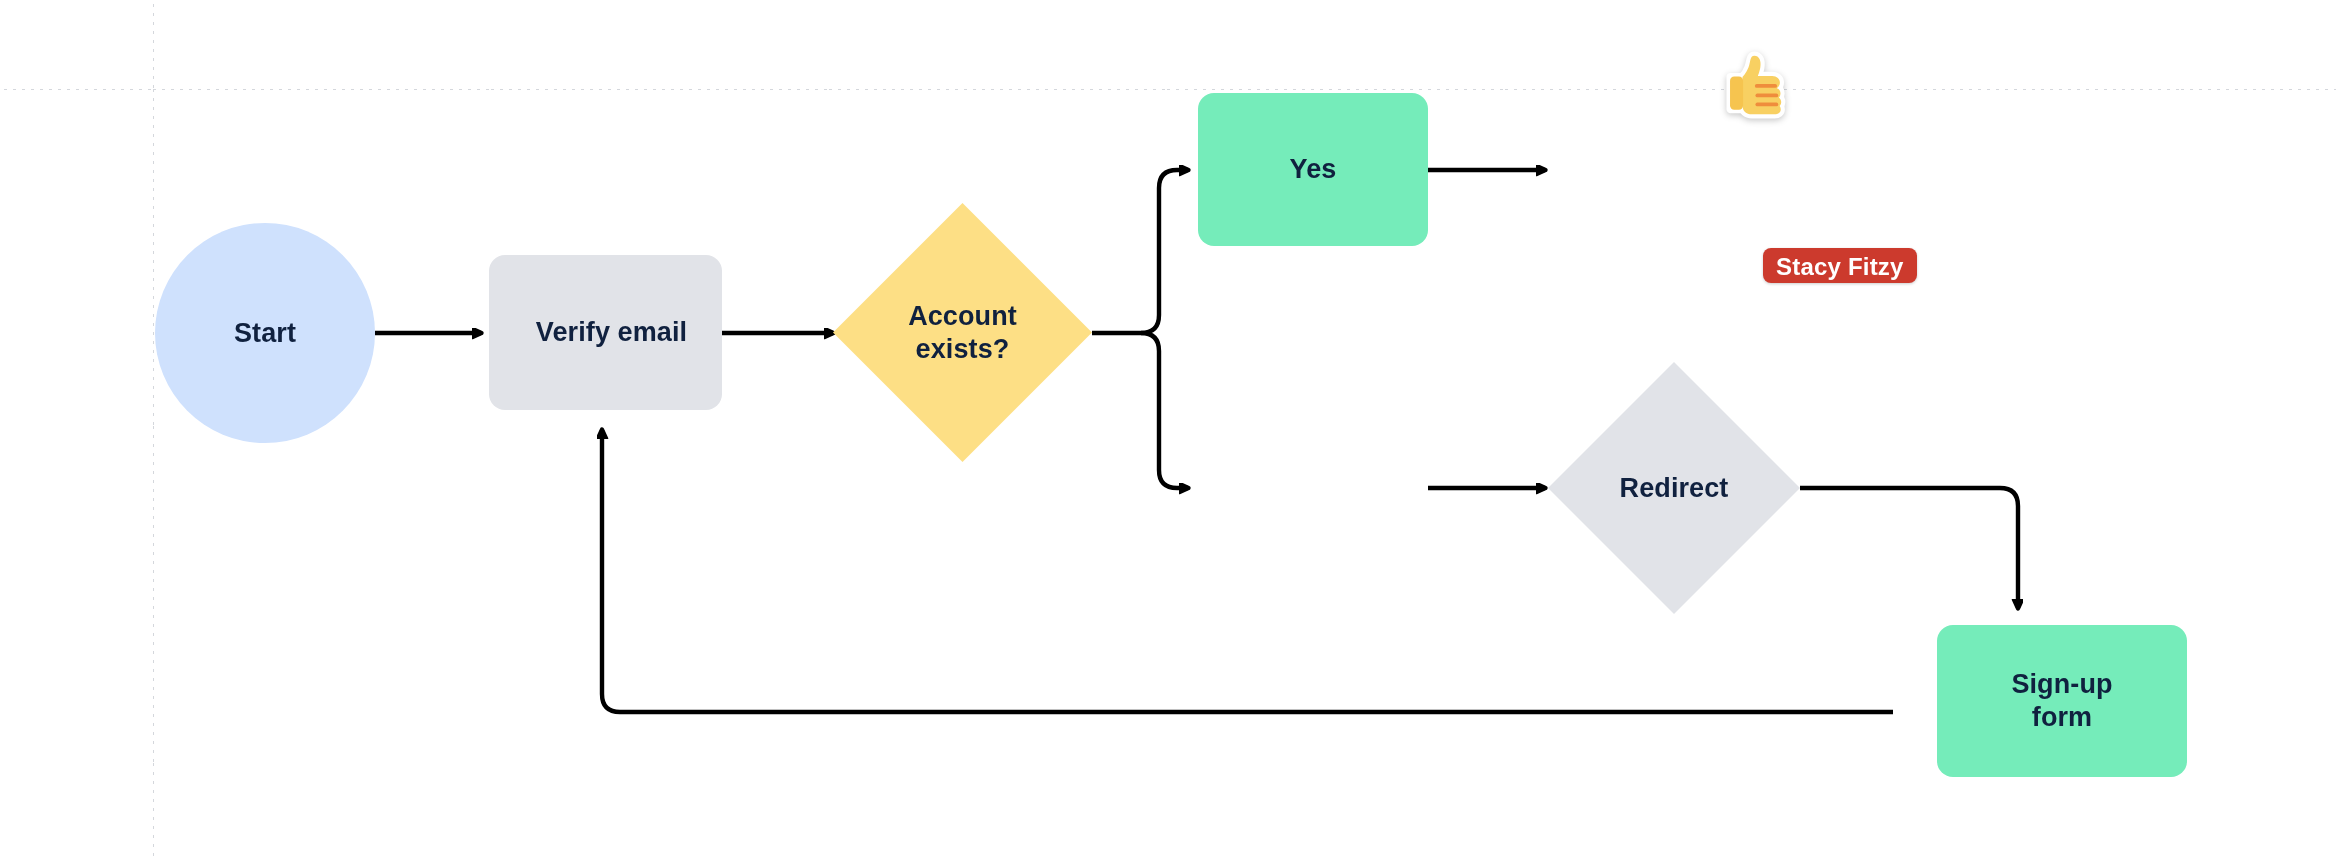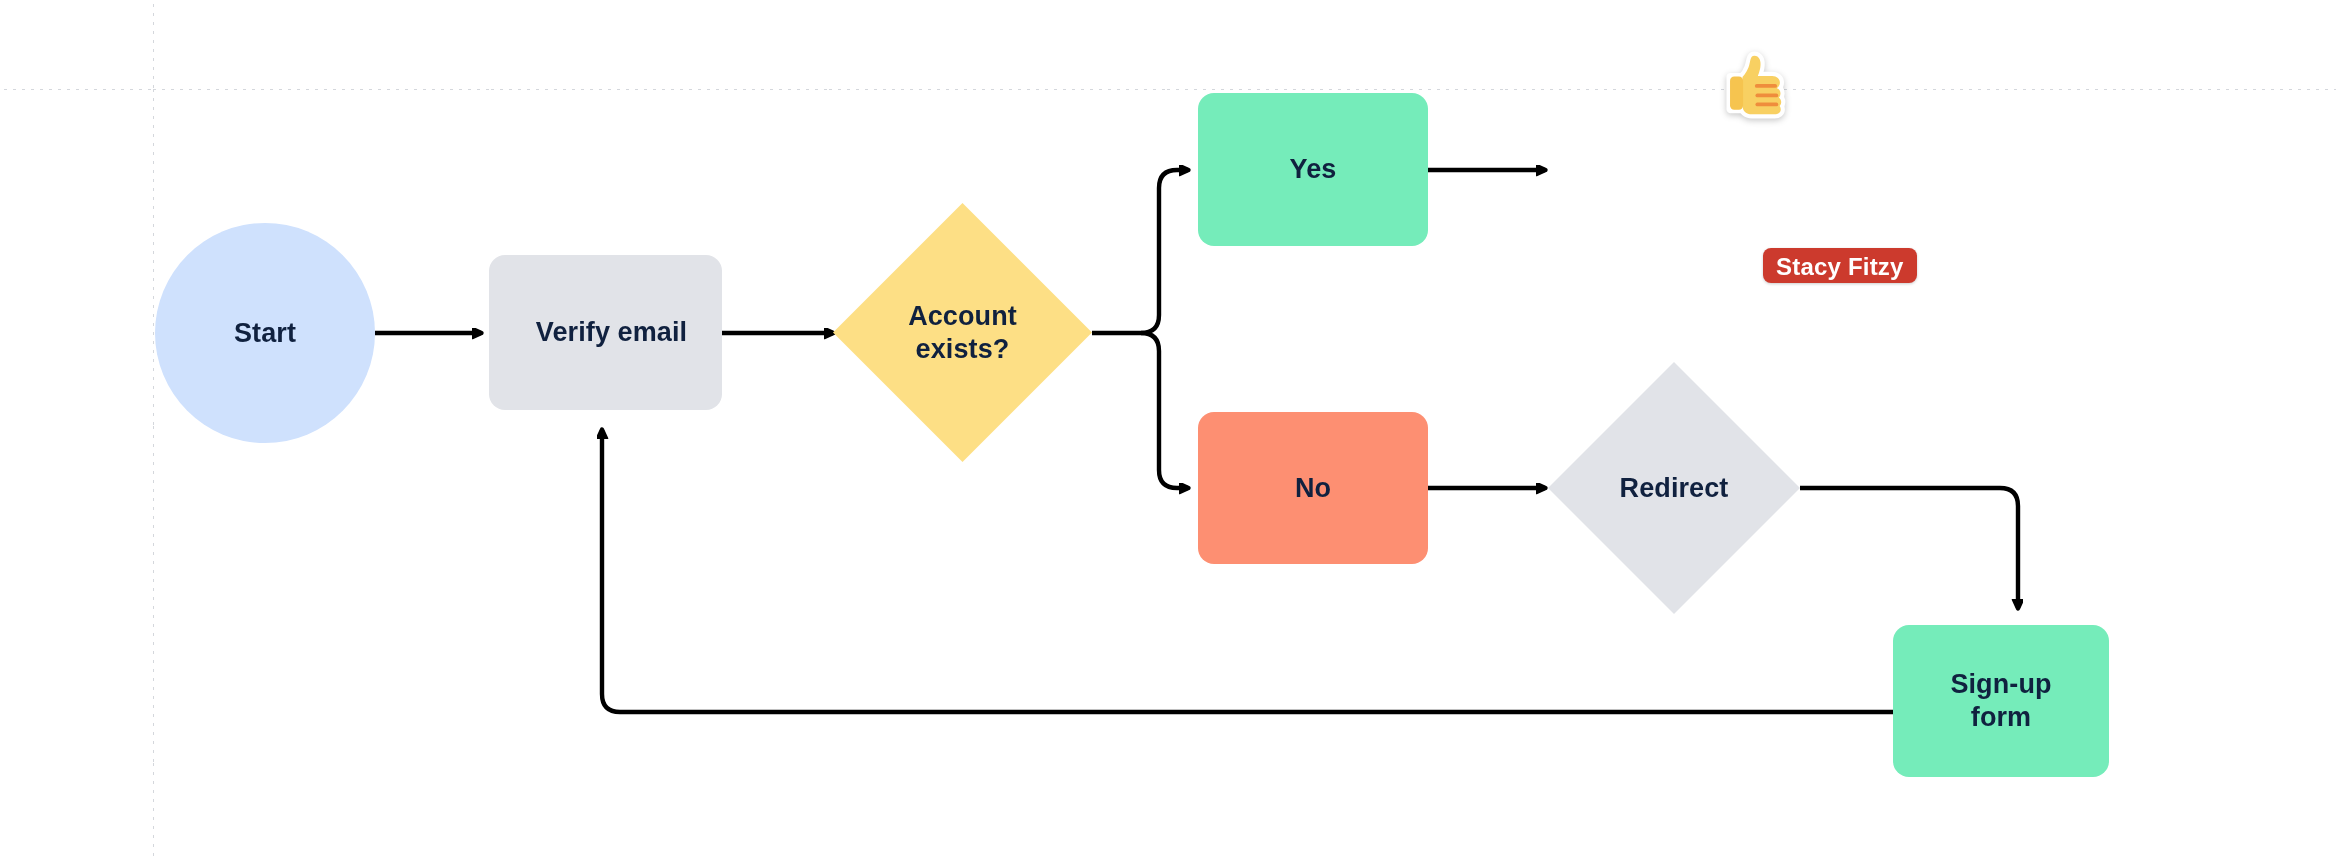--- a/index.html
+++ b/index.html
@@ -162,30 +162,27 @@
     <div class="diamond-fill" style="background:#fddf85;"></div>
     <span class="node-label diamond-label">Account
 exists?</span>
   </div>
 
   <div class="node shape-rect" style="left:1198px; top:93px; width:230px; height:153px; background:#75ecba;">
     <span class="node-label">Yes</span>
   </div>
 
 
-  <div class="node shape-rect" style="left:1198px; top:412px; width:230px; height:152px; background:#fd8f72;">
-    <span class="node-label">No</span>
-  </div>
 
   <div class="node shape-diamond-wrap" style="left:1548px; top:362px; width:252px; height:252px;">
     <div class="diamond-fill" style="background:#e1e3e8;"></div>
     <span class="node-label diamond-label">Redirect</span>
   </div>
 
-  <div class="node shape-rect" style="left:1893px; top:625px; width:216px; height:152px; background:#75ecba;">
+  <div class="node shape-rect" style="left:1937px; top:625px; width:250px; height:152px; background:#75ecba;">
     <span class="node-label">Sign-up
 form</span>
   </div>
 
   <div id="emoji-sticker" style="left:1714px; top:45px;">
     <svg viewBox="0 0 64 64" width="76" height="76" xmlns="http://www.w3.org/2000/svg">
 
       <g stroke="#ffffff" stroke-width="7" stroke-linejoin="round" stroke-linecap="round" fill="#ffffff">
         <path d="M14 27 L14 54 L24 54 L24 27 Z"></path>
         <path d="M24 27 C24 27 27 24 29 19 C31 14 30 9 34 9 C38 9 40 13 39 19

